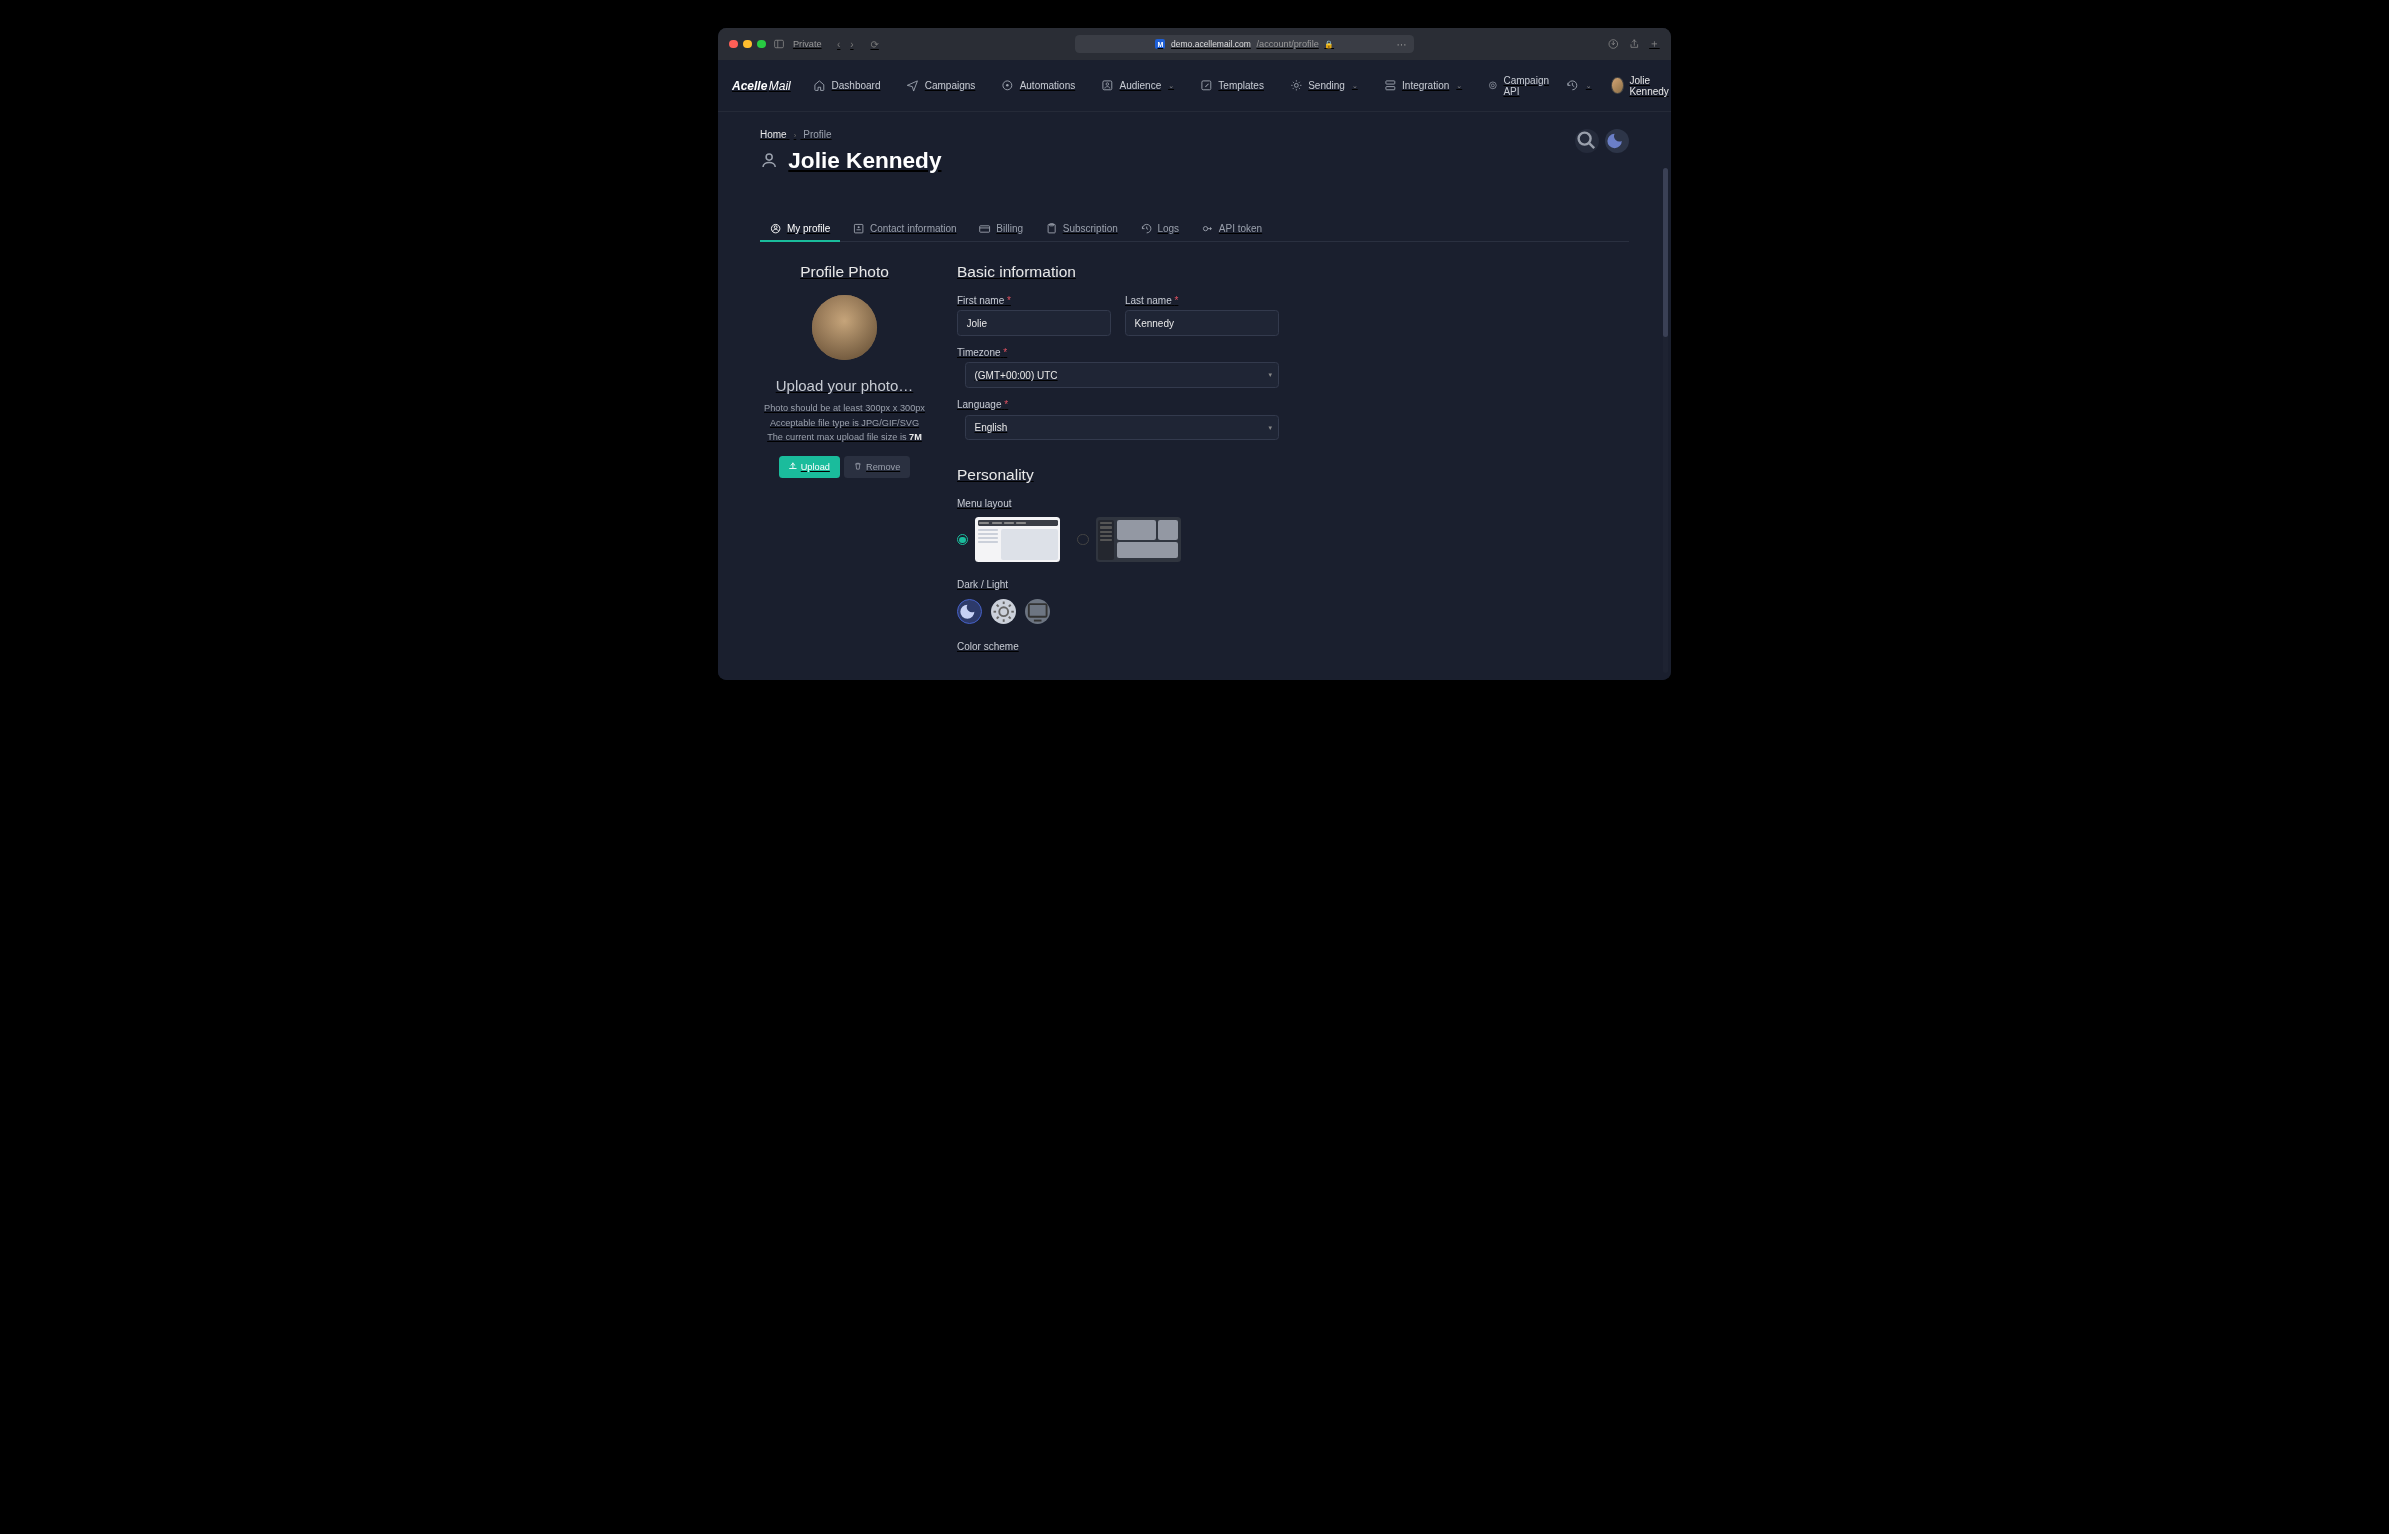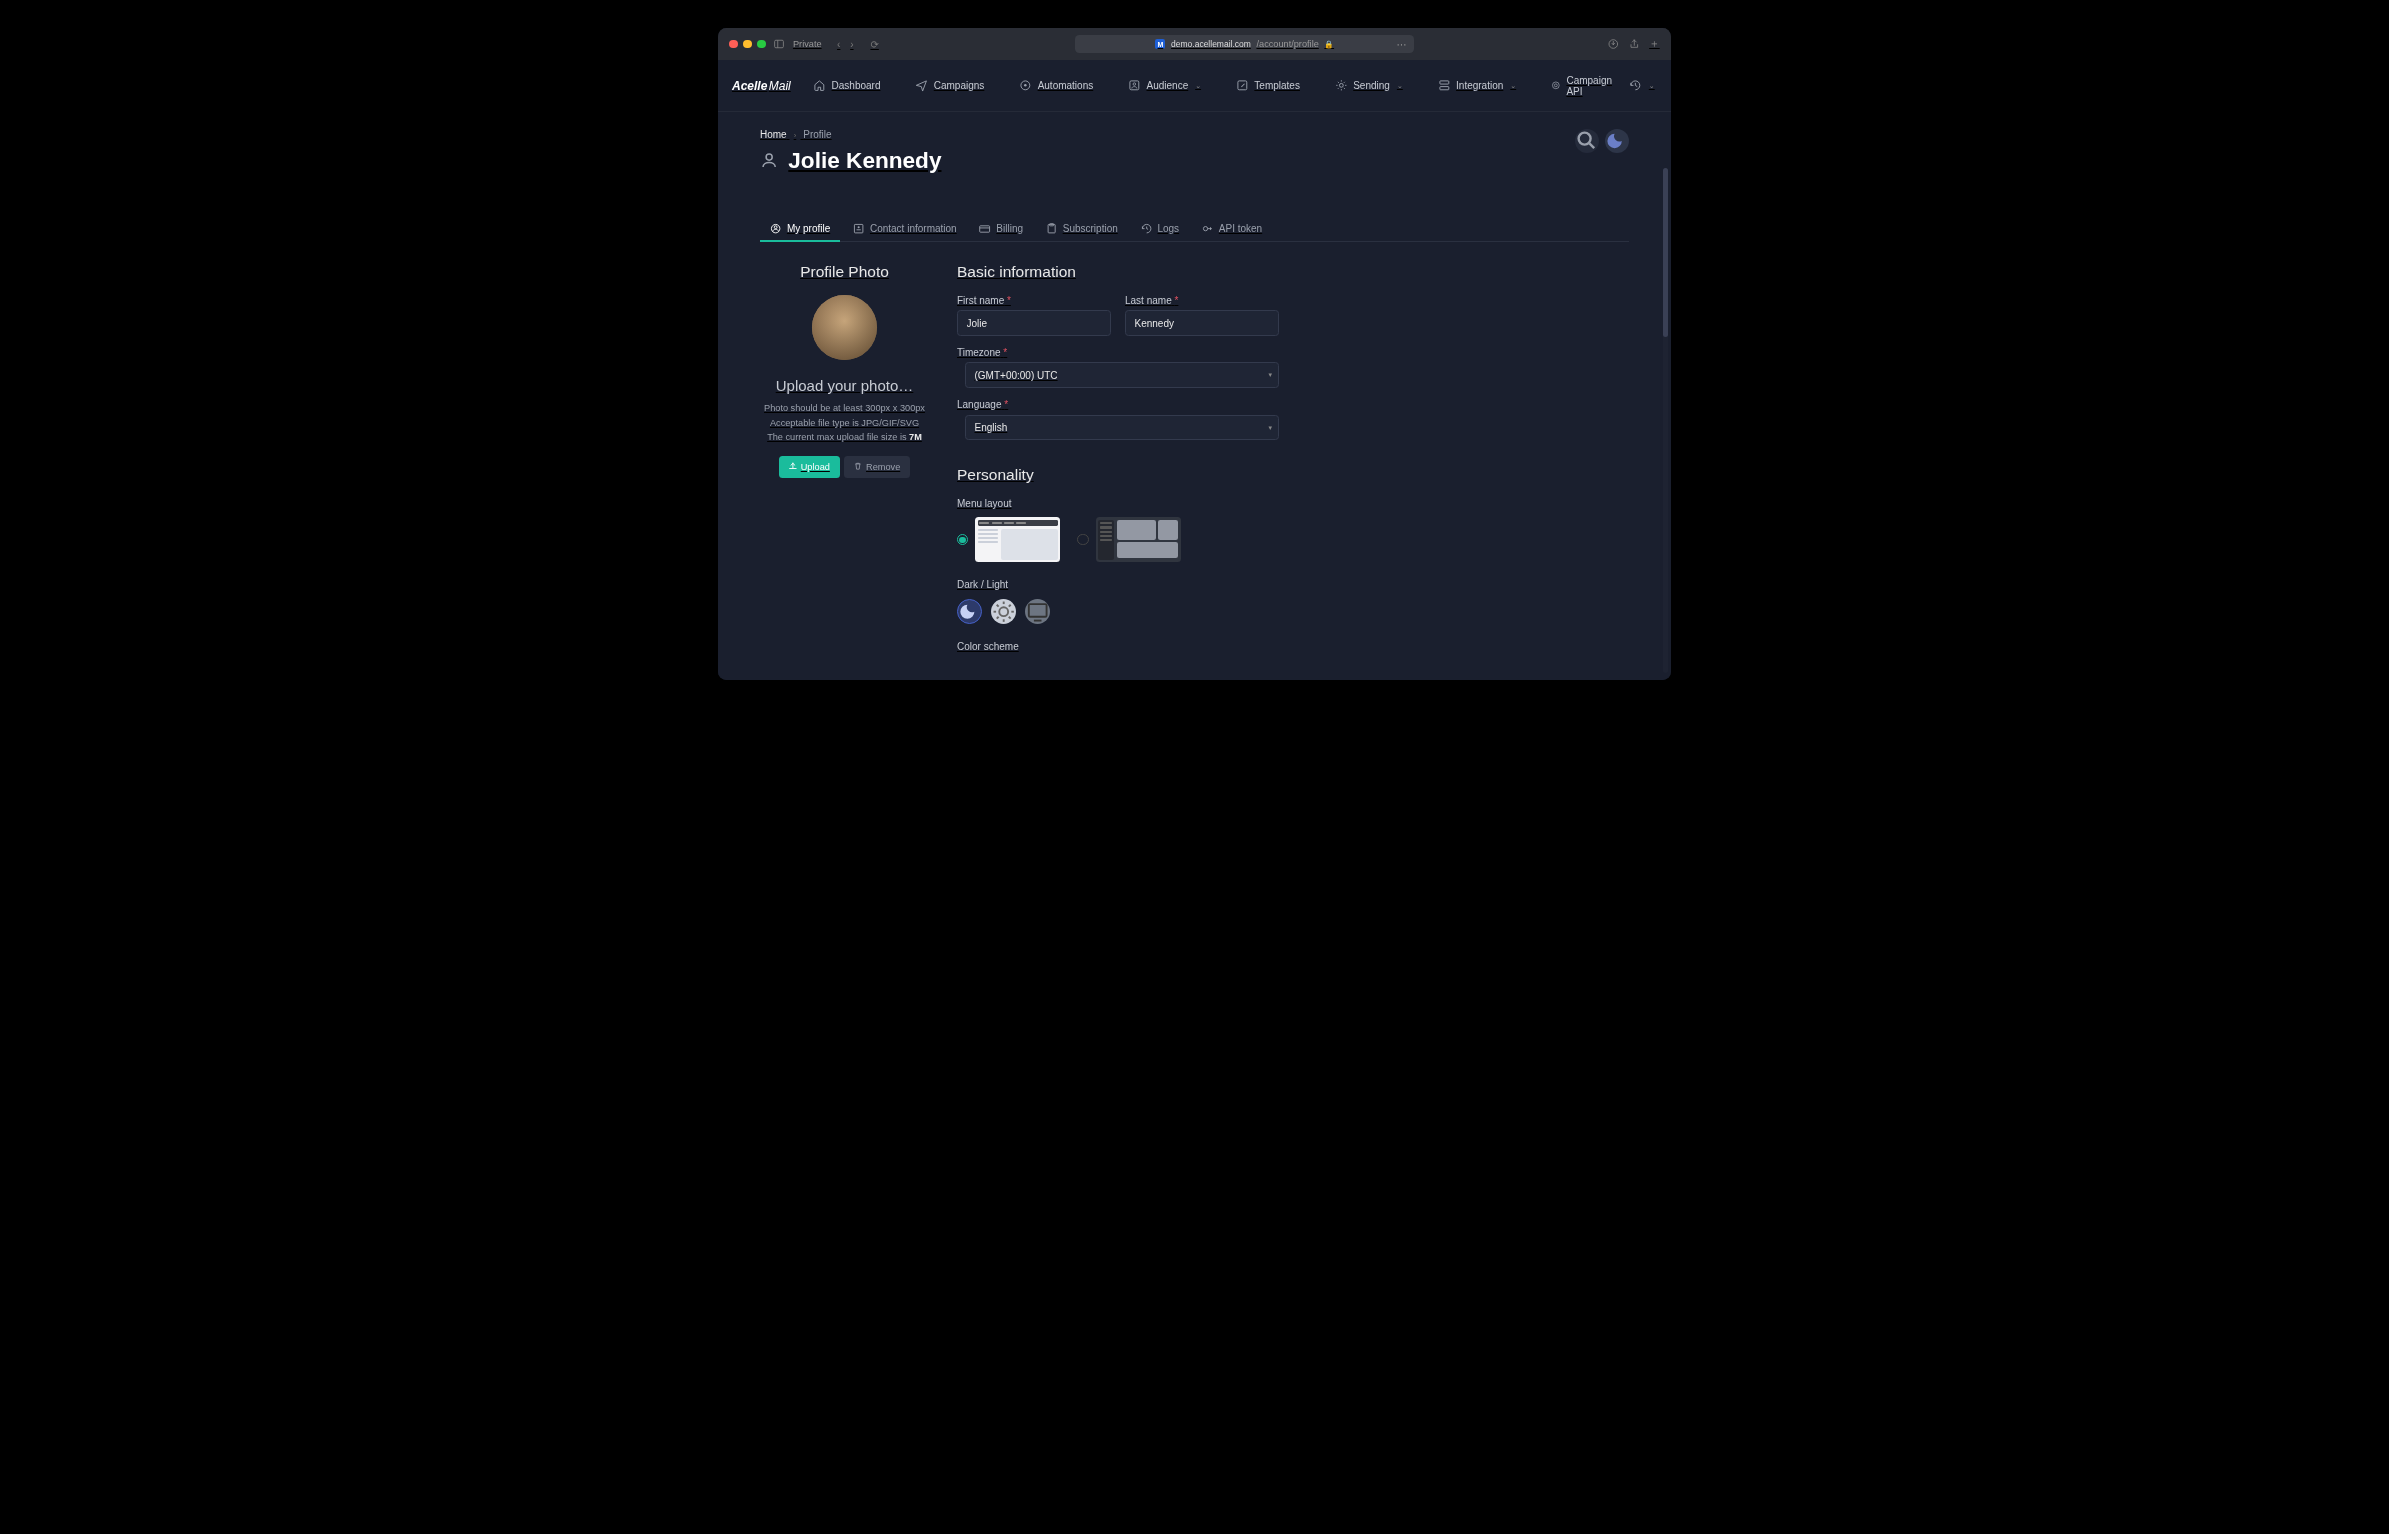--- a/index.html
+++ b/index.html
@@ -21,21 +21,21 @@
 .url-text { color: #ddd; font-size: 8.5px; }
 .url-path { color: #999; }
 .url-lock { font-size: 7.8px; color: #aaa; }
 .url-dots { position: absolute; right: 7px; color: #999; font-size: 10px; letter-spacing: 0.7px; }
 .top-right-icons { display: flex; gap: 10px; color: #888; }
 .tr-icon { cursor: pointer; font-size: 10.6px; }
 
 .app-topbar { background: #1a1f2e; padding: 10px 14px; display: flex; align-items: center; border-bottom: 0.7px solid rgba(255,255,255,0.05); }
 .logo { color: #fff; font-size: 12px; font-style: italic; font-weight: 600; margin-right: 14px; }
 .logo-mail { font-style: italic; font-weight: 400; margin-left: 1.4px; }
-.nav-items { display: flex; gap: 18px; flex: 1; }
+.nav-items { display: flex; gap: 9px; flex: 1; }
 .nav-item { display: flex; align-items: center; gap: 5.6px; padding: 4.2px 8.5px; color: #c8ccd4; font-size: 10px; cursor: pointer; border-radius: 2.8px; }
 .nav-icon { width: 12.7px; height: 12.7px; display: inline-flex; align-items: center; justify-content: center; color: #9aa0ac; }
 .chev { font-size: 7px; color: #888; margin-left: 1.4px; }
 .user-menu { display: flex; align-items: center; gap: 5.6px; cursor: pointer; margin-left: 14px; }
 .avatar-sm { width: 17px; height: 17px; border-radius: 50%; background: linear-gradient(135deg, #d4a574, #8b6f47); border: 0.7px solid #444; }
 .user-name { color: #e8e8e8; font-size: 10px; font-weight: 500; }
 
 .page { background: #1a1f2e; padding: 17px 42px 28px; min-height: 494px; position: relative; }
 .page-header { display: flex; justify-content: space-between; align-items: flex-start; }
 .breadcrumb { color: #9aa0ac; font-size: 10px; margin-bottom: 8.5px; }

